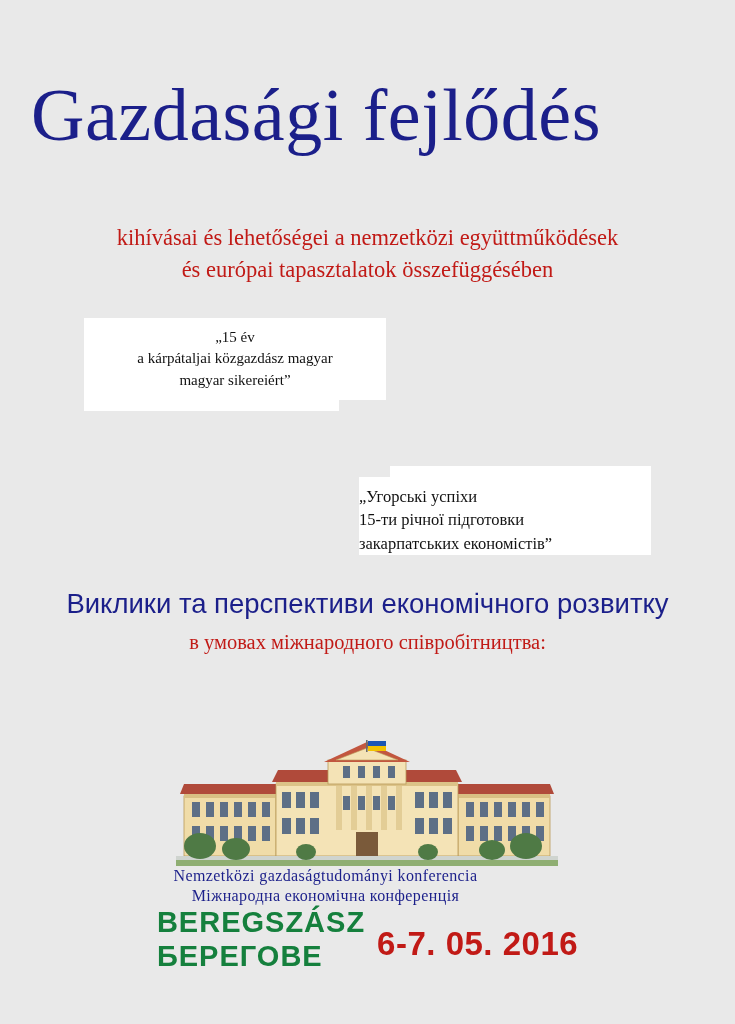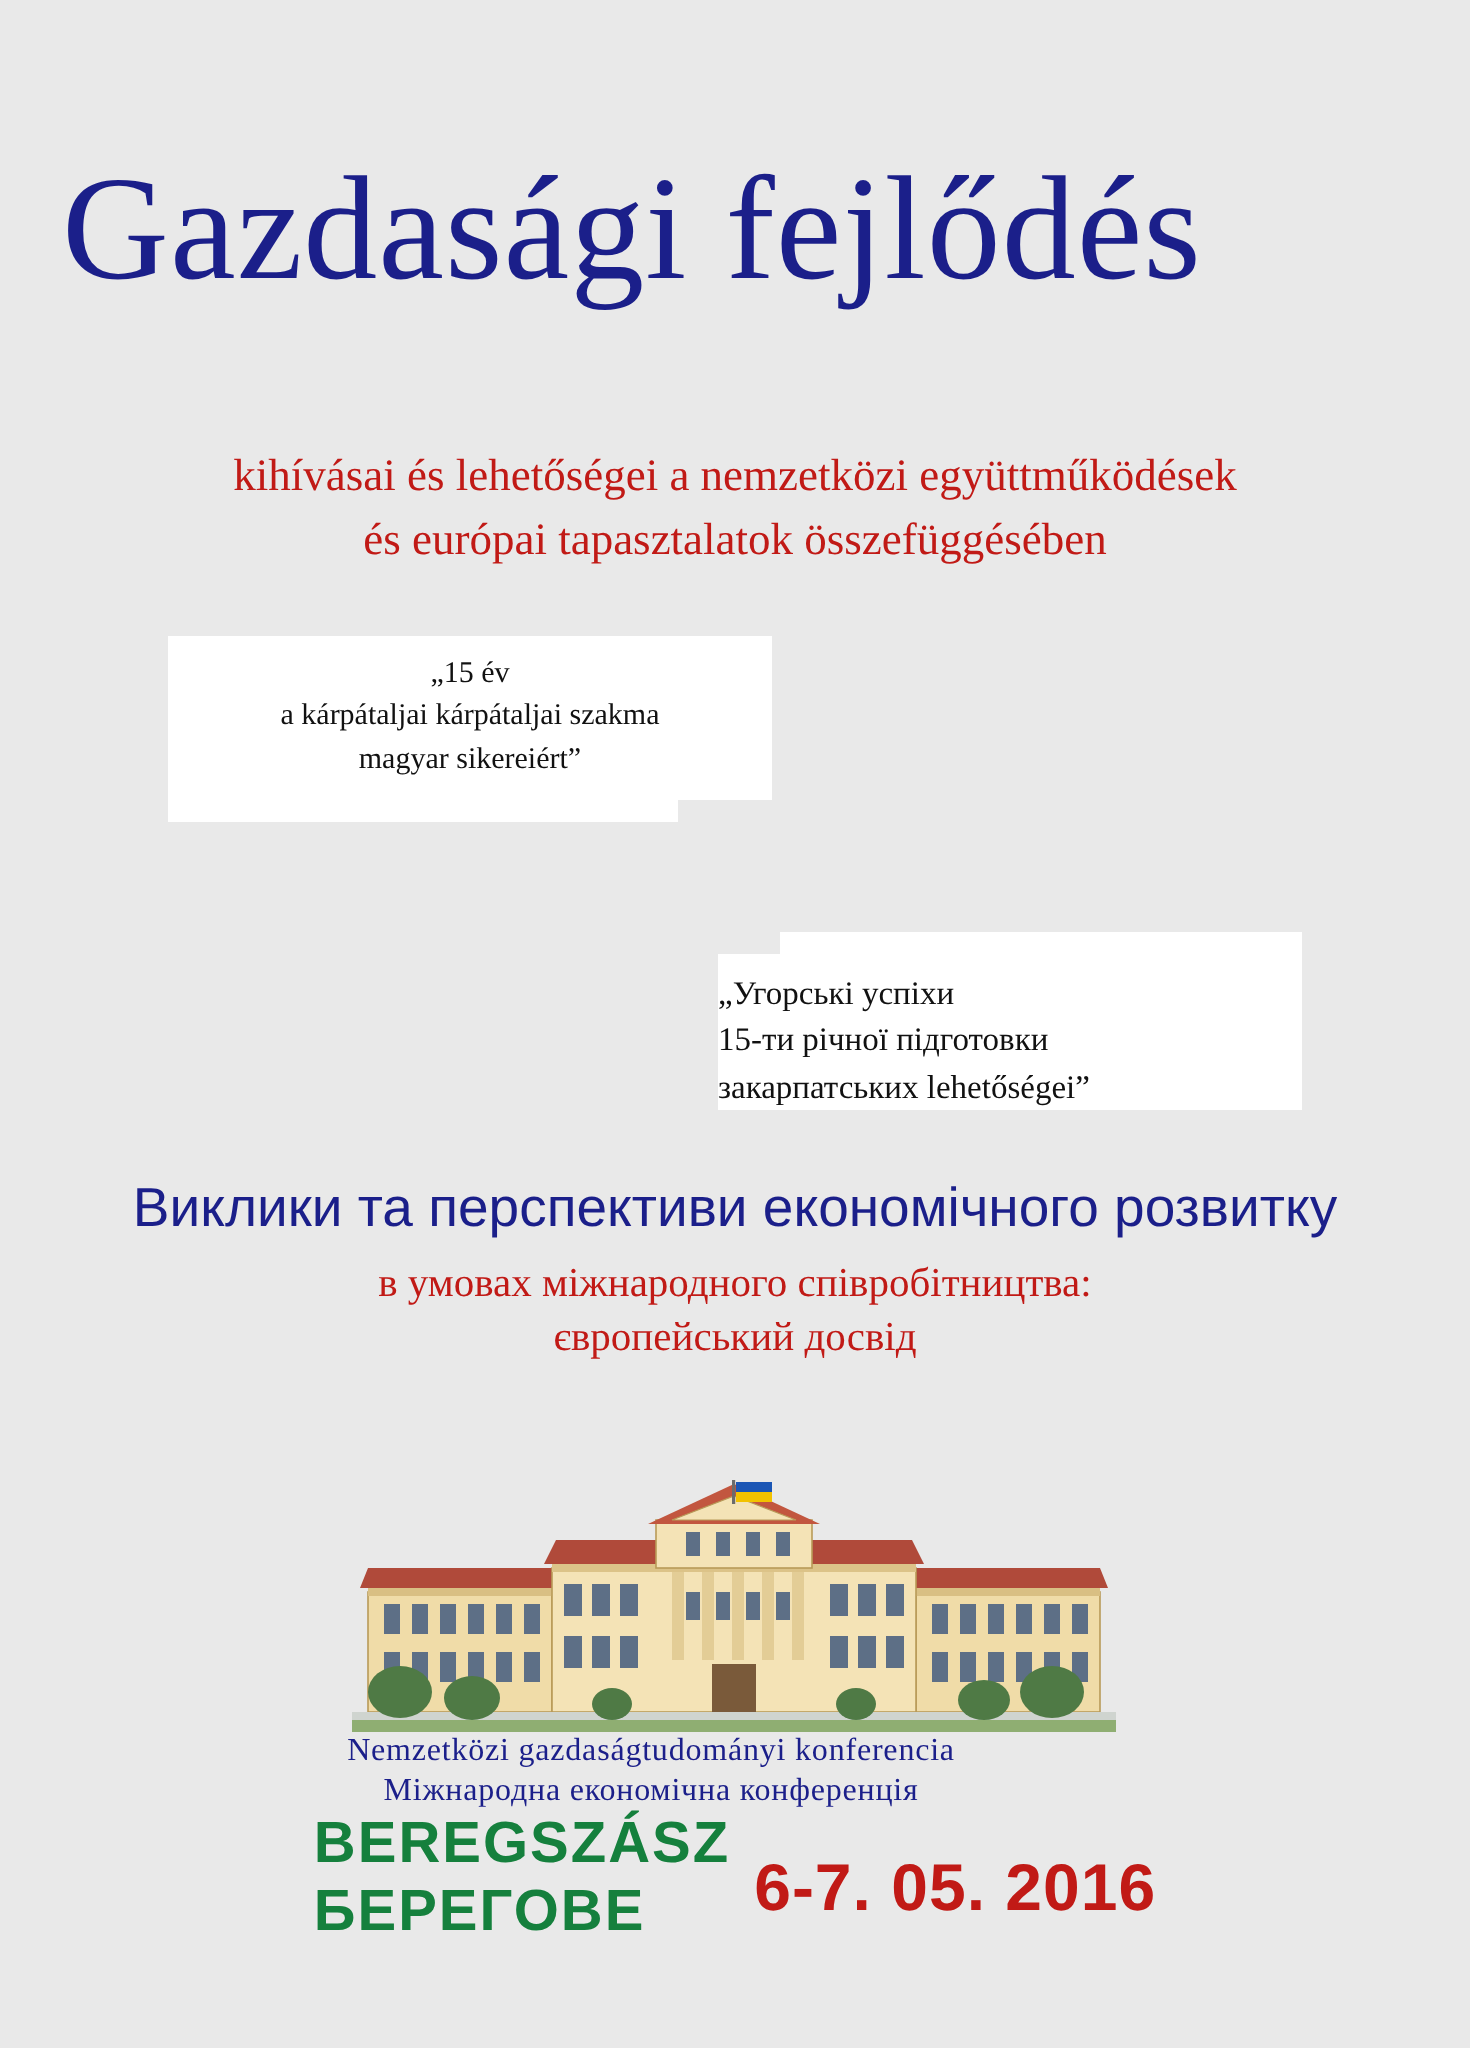--- a/index.html
+++ b/index.html
@@ -192,37 +192,36 @@
 
   <div class="main-title">Gazdasági fejlődés</div>
 
   <div class="subtitle">
     <span class="line">kihívásai és lehetőségei a nemzetközi együttműködések</span>
     <span class="line">és európai tapasztalatok összefüggésében</span>
   </div>
 
   <div class="box box-hu">
     <span class="line">„15 év</span>
-    <span class="line">a kárpátaljai kárpátaljai szakma</span>
+    <span class="line">a kárpátaljai közgazdász magyar</span>
     <span class="line">magyar sikereiért”</span>
   </div>
   <div class="box box-hu-tail"></div>
 
   <div class="box box-ua-tail"></div>
   <div class="box box-ua">
     <span class="line">„Угорські успіхи</span>
     <span class="line">15-ти річної підготовки</span>
-    <span class="line">закарпатських lehetőségei”</span>
+    <span class="line">закарпатських економістів”</span>
   </div>
 
   <div class="ua-title">Виклики та перспективи економічного розвитку</div>
 
   <div class="ua-sub">
     <span class="line">в умовах міжнародного співробітництва:</span>
-    <span class="line">європейський досвід</span>
   </div>
 
   <div class="building">
     <svg width="382" height="130" viewBox="0 0 382 130" xmlns="http://www.w3.org/2000/svg">
 
       <rect x="0" y="0" width="382" height="130" fill="#e9e9e9"></rect>
 
       <rect x="8" y="56" width="92" height="60" fill="#f0dca8" stroke="#b89a58" stroke-width="0.8"></rect>
       <rect x="8" y="52" width="92" height="6" fill="#d9bf83"></rect>
 

